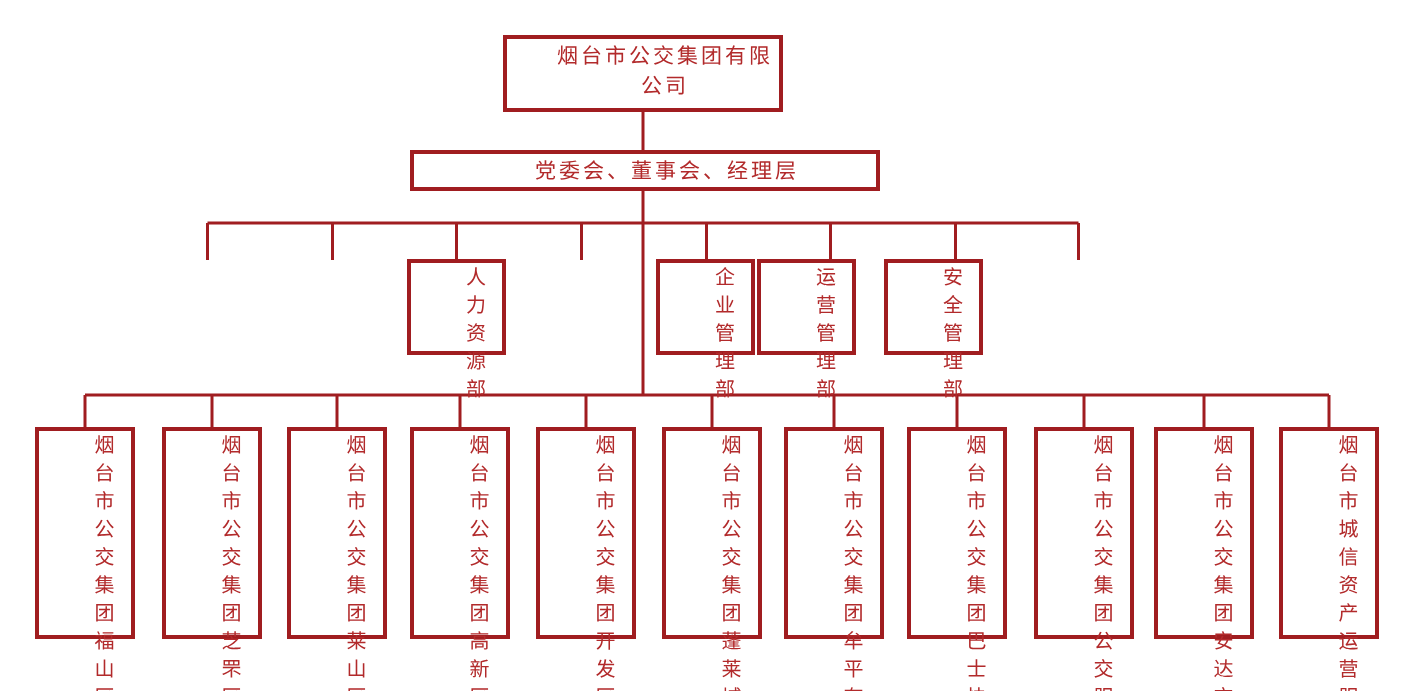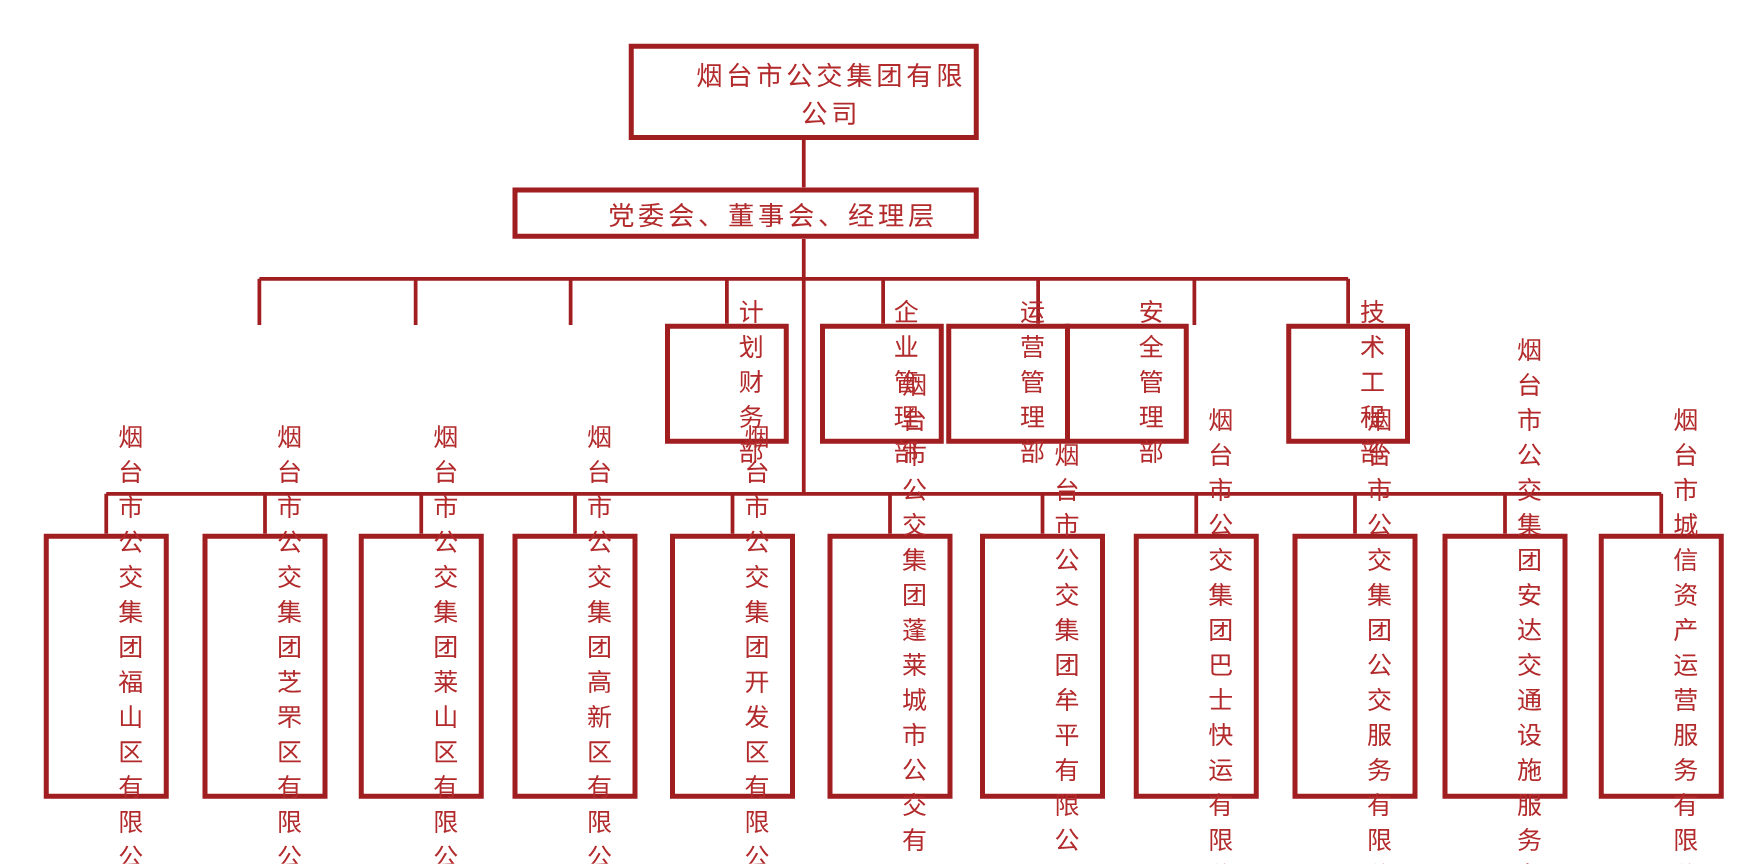--- a/index.html
+++ b/index.html
@@ -16,44 +16,43 @@
     overflow:hidden;
   }
   .connectors{position:absolute;left:0;top:0;}
   .connectors line{stroke:var(--line);stroke-width:3;}
   .node{
     position:absolute;
     border:4px solid var(--line);
     background:var(--bg);
     color:var(--text);
     display:flex;
-    align-items:center;
     justify-content:center;
     text-align:center;
     padding-left:44px;
   }
   .node .lbl{white-space:pre-line;}
   .root-box{
     left:503px;top:35px;width:280px;height:77px;
     font-size:21px;letter-spacing:3px;
   }
   .gov-box{
-    left:410px;top:150px;width:373px;height:41px;
+    left:410px;top:150px;width:470px;height:41px;
     font-size:21px;letter-spacing:3px;
   }
   .dept-box{
     top:259px;width:99px;height:96px;
     font-size:20px;letter-spacing:5px;line-height:28px;
   }
   .sub-box{
     top:427px;width:100px;height:212px;
     font-size:20px;letter-spacing:5px;line-height:28px;
   }
   .d1{left:158px}.d2{left:283px}.d3{left:407px}.d4{left:532px}
-  .d5{left:656px}.d6{left:757px}.d7{left:852px}.d8{left:1029px}
+  .d5{left:656px}.d6{left:757px}.d7{left:884px}.d8{left:1029px}
   .s1{left:35px}.s2{left:162px}.s3{left:287px}.s4{left:410px}
   .s5{left:536px}.s6{left:662px}.s7{left:784px}.s8{left:907px}
   .s9{left:1034px}.s10{left:1154px}.s11{left:1279px}
 </style>
 </head>
 <body>
 
 <div class="canvas">
 
   <svg class="connectors" width="1407" height="691">
@@ -85,39 +84,35 @@
   </svg>
 
   <div class="node root-box">
     <span class="lbl">烟台市公交集团有限公司</span>
   </div>
 
   <div class="node gov-box">
     <span class="lbl">党委会、董事会、经理层</span>
   </div>
 
-  <div class="node dept-box d4">
-    <span class="lbl">计划
-财务部</span>
+  <div class="node dept-box d3">
+    <span class="lbl">人力
+资源部</span>
   </div>
   <div class="node dept-box d5">
     <span class="lbl">企业
 管理部</span>
   </div>
   <div class="node dept-box d6">
     <span class="lbl">运营
 管理部</span>
   </div>
   <div class="node dept-box d7">
     <span class="lbl">安全
 管理部</span>
-  </div>
-  <div class="node dept-box d8">
-    <span class="lbl">技术
-工程部</span>
   </div>
 
   <div class="node sub-box s1">
     <span class="lbl">烟台市
 公交集
 团福山
 区有限
 公司</span>
   </div>
   <div class="node sub-box s2">

